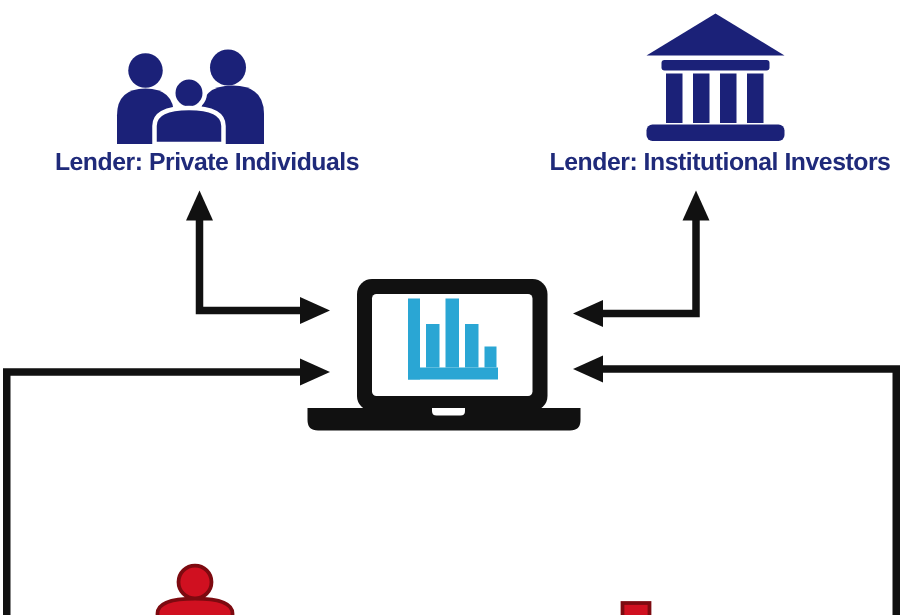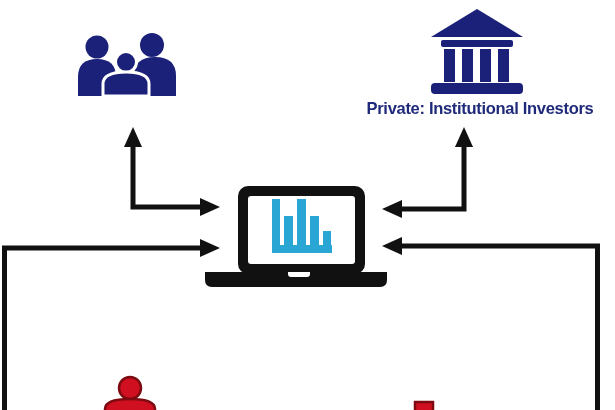--- a/index.html
+++ b/index.html
@@ -104,17 +104,18 @@
     <g>
       <circle class="red-shape" cx="130" cy="388" r="11"></circle>
       <path class="red-shape" d="M105 414 V409 Q105 399 130 399 Q155 399 155 409 V414 Z"></path>
     </g>
 
     <g>
       <rect class="red-shape" x="415" y="402" width="18" height="12"></rect>
     </g>
   </svg>
 
+  <div class="node-label" style="left:8px;top:99px;width:260px;">Lender: Private Individuals</div>
 
-  <div class="node-label" style="left:347px;top:99px;width:266px;">Private: Institutional Investors</div>
+  <div class="node-label" style="left:347px;top:99px;width:266px;">Lender: Institutional Investors</div>
 
 
 </div>
 
 </body></html>

